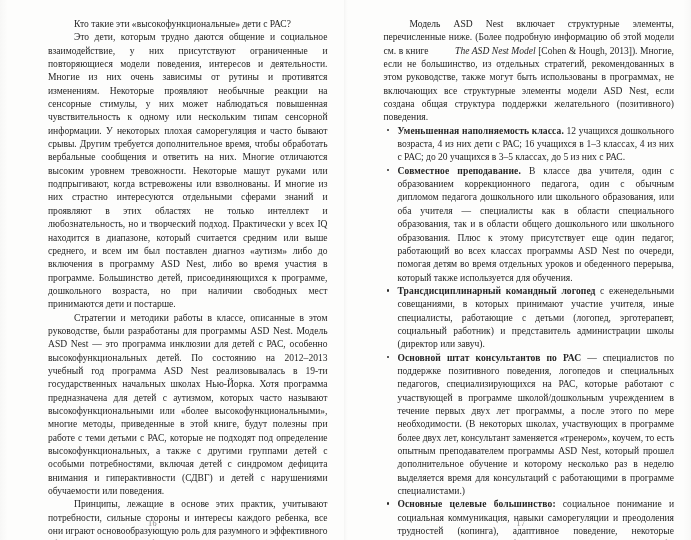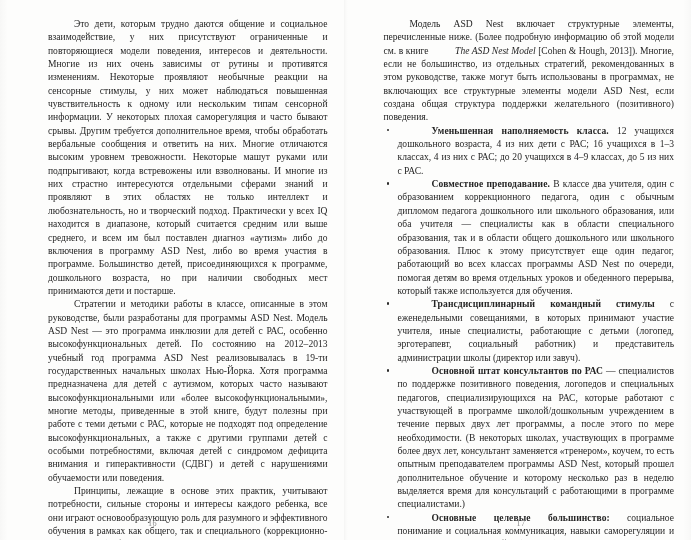--- a/index.html
+++ b/index.html
@@ -97,21 +97,20 @@
     left: 3px;
     top: 5.1px;
     width: 2.6px;
     height: 2.6px;
     background: #2b2b2b;
     border-radius: 50%;
   }
   .lead {
     font-weight: bold;
     letter-spacing: 0.1px;
-    margin-left: 34px;
   }
   .ital { font-style: italic; margin-left: 24px; }
 
   .folio {
     position: absolute;
     bottom: 12px;
     font-size: 8.2px;
     color: #8d8d8d;
     letter-spacing: 0.5px;
     font-family: "Liberation Serif", "DejaVu Serif", serif;
@@ -124,49 +123,50 @@
 
 <div class="spread">
 
   <div class="scan-edge-left"></div>
   <div class="gutter"></div>
   <div class="scan-edge-right"></div>
 
   <div class="page page-left">
     <div class="body-text">
 
+      <p class="heading-line">Кто такие эти «высокофункциональные» дети с РАС?</p>
 
       <p class="para">Это дети, которым трудно даются общение и социальное взаимодействие, у них присутствуют ограниченные и повторяющиеся модели поведения, интересов и деятельности. Многие из них очень зависимы от рутины и противятся изменениям. Некоторые проявляют необычные реакции на сенсорные стимулы, у них может наблюдаться повышенная чувствительность к одному или нескольким типам сенсорной информации. У некоторых плохая саморегуляция и часто бывают срывы. Другим требуется дополнительное время, чтобы обработать вербальные сообщения и ответить на них. Многие отличаются высоким уровнем тревожности. Некоторые машут руками или подпрыгивают, когда встревожены или взволнованы. И многие из них страстно интересуются отдельными сферами знаний и проявляют в этих областях не только интеллект и любознательность, но и творческий подход. Практически у всех IQ находится в диапазоне, который считается средним или выше среднего, и всем им был поставлен диагноз «аутизм» либо до включения в программу ASD Nest, либо во время участия в программе. Большинство детей, присоединяющихся к программе, дошкольного возраста, но при наличии свободных мест принимаются дети и постарше.</p>
 
       <p class="para">Стратегии и методики работы в классе, описанные в этом руководстве, были разработаны для программы ASD Nest. Модель ASD Nest — это программа инклюзии для детей с РАС, особенно высокофункциональных детей. По состоянию на 2012–2013 учебный год программа ASD Nest реализовывалась в 19-ти государственных начальных школах Нью-Йорка. Хотя программа предназначена для детей с аутизмом, которых часто называют высокофункциональными или «более высокофункциональными», многие методы, приведенные в этой книге, будут полезны при работе с теми детьми с РАС, которые не подходят под определение высокофункциональных, а также с другими группами детей с особыми потребностями, включая детей с синдромом дефицита внимания и гиперактивности (СДВГ) и детей с нарушениями обучаемости или поведения.</p>
 
       <p class="para">Принципы, лежащие в основе этих практик, учитывают потребности, сильные стороны и интересы каждого ребенка, все они играют основообразующую роль для разумного и эффективного обучения в рамках как общего, так и специального (коррекционно-развивающего) образования.</p>
 
     </div>
 
     <div class="folio folio-left">16</div>
   </div>
 
   <div class="page page-right">
     <div class="body-text">
 
       <p class="para"><span>Модель ASD Nest включает структурные элементы, перечисленные ниже. (Более подробную информацию об этой модели см. в книге </span><span class="ital">The ASD Nest Model</span><span> [Cohen &amp; Hough, 2013]). Многие, если не большинство, из отдельных стратегий, рекомендованных в этом руководстве, также могут быть использованы в программах, не включающих все структурные элементы модели ASD Nest, если создана общая структура поддержки желательного (позитивного) поведения.</span></p>
 
       <ul class="bullets">
 
         <li>
-          <span class="bullet-dot"></span><span class="lead">Уменьшенная наполняемость класса.</span><span> 12 учащихся дошкольного возраста, 4 из них дети с РАС; 16 учащихся в 1–3 классах, 4 из них с РАС; до 20 учащихся в 4–9 классах, до 5 из них с РАС.</span>
+          <span class="bullet-dot"></span><span class="lead">Уменьшенная наполняемость класса.</span><span> 12 учащихся дошкольного возраста, 4 из них дети с РАС; 16 учащихся в 1–3 классах, 4 из них с РАС; до 20 учащихся в 3–5 классах, до 5 из них с РАС.</span>
         </li>
 
         <li>
           <span class="bullet-dot"></span><span class="lead">Совместное преподавание.</span><span> В классе два учителя, один с образованием коррекционного педагога, один с обычным дипломом педагога дошкольного или школьного образования, или оба учителя — специалисты как в области специального образования, так и в области общего дошкольного или школьного образования. Плюс к этому присутствует еще один педагог, работающий во всех классах программы ASD Nest по очереди, помогая детям во время отдельных уроков и обеденного перерыва, который также используется для обучения.</span>
         </li>
 
         <li>
-          <span class="bullet-dot"></span><span class="lead">Трансдисциплинарный командный стимулы</span><span> с еженедельными совещаниями, в которых принимают участие учителя, иные специалисты, работающие с детьми (логопед, эрготерапевт, социальный работник) и представитель администрации школы (директор или завуч).</span>
+          <span class="bullet-dot"></span><span class="lead">Трансдисциплинарный командный логопед</span><span> с еженедельными совещаниями, в которых принимают участие учителя, иные специалисты, работающие с детьми (логопед, эрготерапевт, социальный работник) и представитель администрации школы (директор или завуч).</span>
         </li>
 
         <li>
           <span class="bullet-dot"></span><span class="lead">Основной штат консультантов по РАС</span><span> — специалистов по поддержке позитивного поведения, логопедов и специальных педагогов, специализирующихся на РАС, которые работают с участвующей в программе школой/дошкольным учреждением в течение первых двух лет программы, а после этого по мере необходимости. (В некоторых школах, участвующих в программе более двух лет, консультант заменяется «тренером», коучем, то есть опытным преподавателем программы ASD Nest, который прошел дополнительное обучение и которому несколько раз в неделю выделяется время для консультаций с работающими в программе специалистами.)</span>
         </li>
 
         <li>
           <span class="bullet-dot"></span><span class="lead">Основные целевые большинство:</span><span> социальное понимание и социальная коммуникация, навыки саморегуляции и преодоления трудностей (копинга), адаптивное поведение, некоторые академические навыки, необходимые отдельным учащимся, чтобы подтянуть оценки.</span>
         </li>
 

